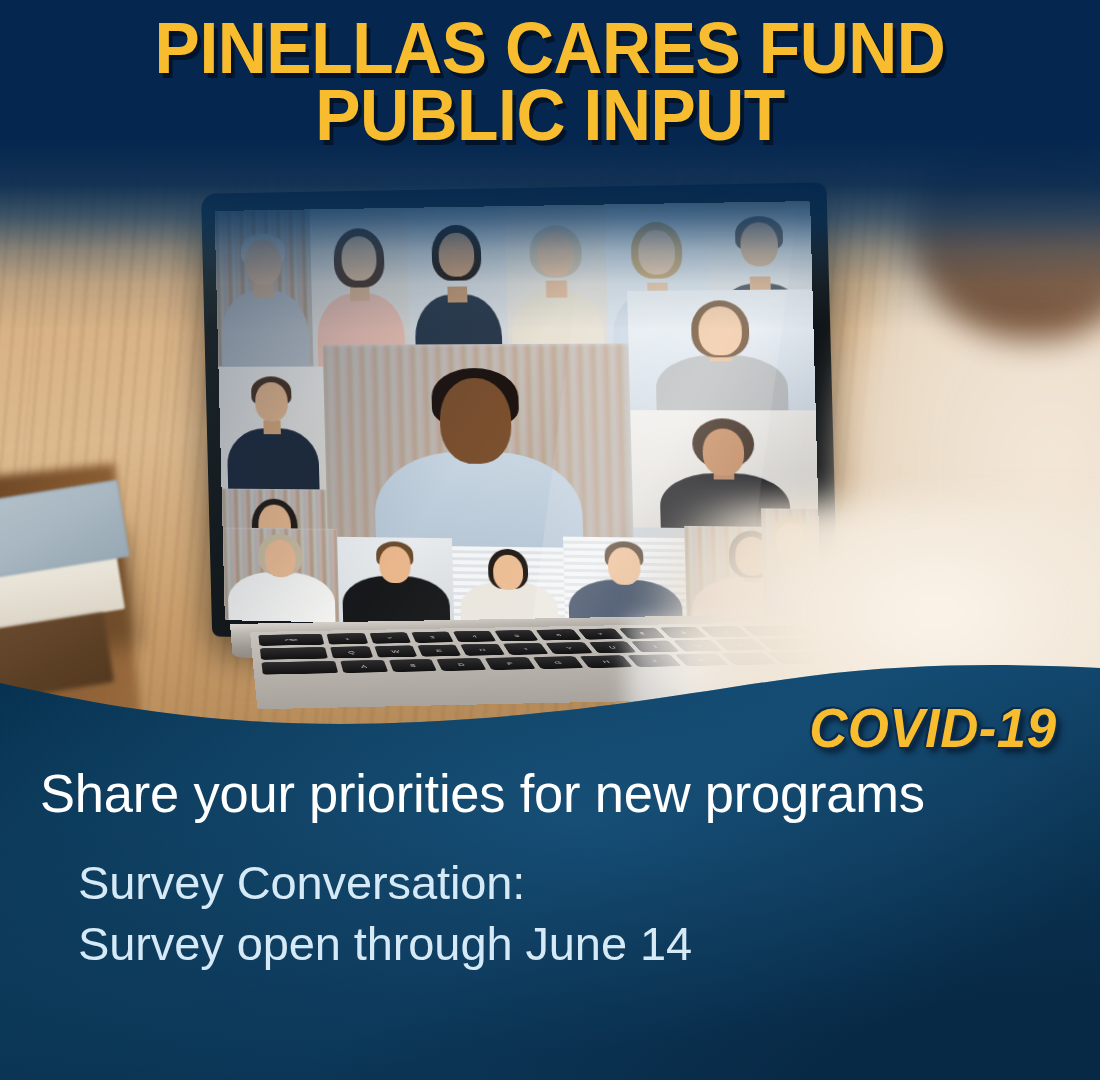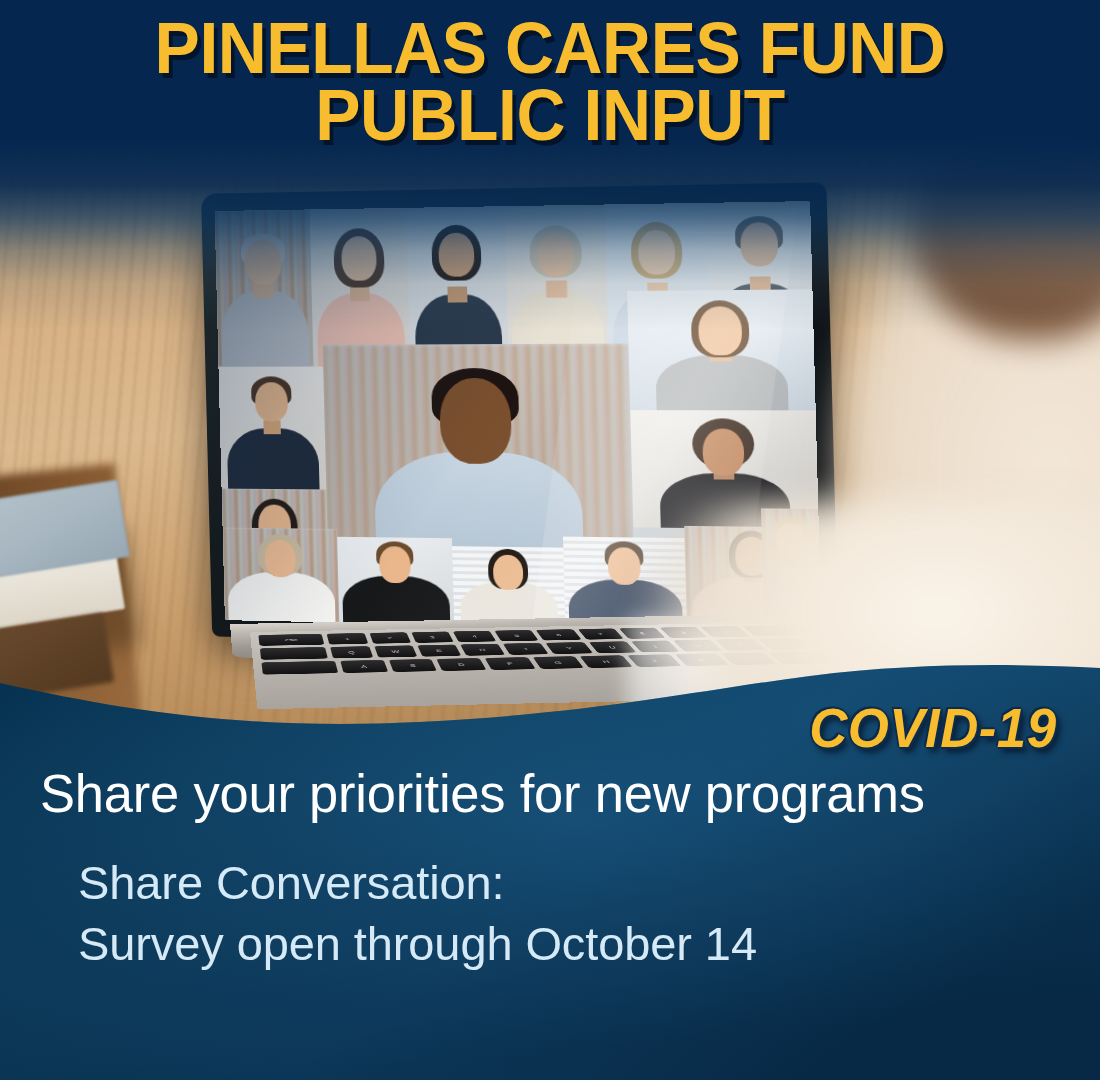--- a/index.html
+++ b/index.html
@@ -641,17 +641,17 @@
   </div>
 
   <h1 class="headline">PINELLAS CARES FUND
 PUBLIC INPUT</h1>
 
   <div class="covid-label">COVID-19</div>
 
   <div class="tagline">Share your priorities for new programs</div>
 
   <div class="detail-block">
-    <div>Share Conversation:</div>
-    <div>Survey open through October 14</div>
+    <div>Survey Conversation:</div>
+    <div>Survey open through June 14</div>
   </div>
 
 </div>
 
 </body></html>

